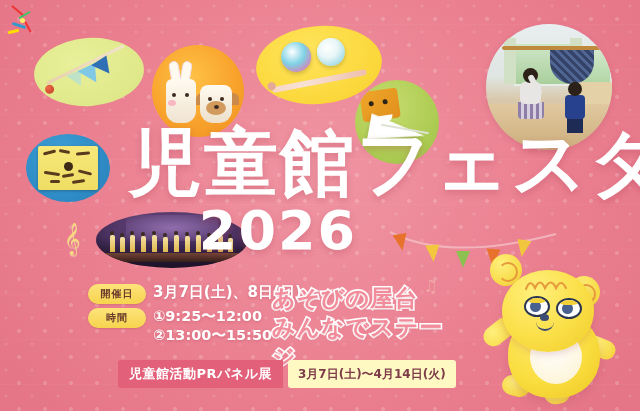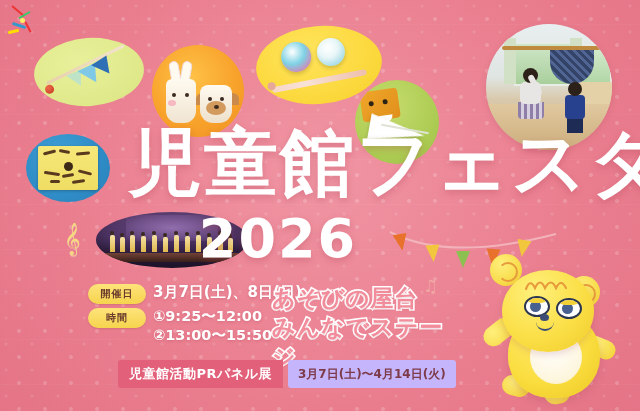--- a/index.html
+++ b/index.html
@@ -184,21 +184,21 @@
 
   
   .title-wrap{position:absolute;left:128px;top:126px;width:420px;}
   .title-main{
     font-family:"DejaVu Sans","Liberation Sans",sans-serif;
     font-size:74px;font-weight:bold;color:#ffffff;line-height:.98;
     letter-spacing:2px;white-space:nowrap;
     text-shadow:0 3px 7px rgba(170,60,80,.30);
   }
   .title-year{
-    margin-top:8px;text-align:center;width:300px;
+    margin-top:0;text-align:center;width:300px;
     font-size:54px;font-weight:bold;color:#ffffff;letter-spacing:2px;
     text-shadow:0 3px 7px rgba(170,60,80,.30);
   }
 
   
   .info{position:absolute;left:88px;top:284px;width:230px;}
   .info-row{display:flex;align-items:flex-start;margin-bottom:4px;}
   .badge{
     flex:0 0 auto;display:inline-block;min-width:44px;text-align:center;
     background:linear-gradient(180deg,#fde37a,#f8d martha);
@@ -221,21 +221,21 @@
     letter-spacing:1px;
   }
 
   
   .bottombar{position:absolute;left:118px;top:360px;display:flex;align-items:stretch;}
   .bar-left{
     background:#e2607a;color:#ffffff;font-size:13px;font-weight:bold;letter-spacing:.5px;
     padding:5px 11px;border-radius:3px 0 0 3px;display:flex;align-items:center;
   }
   .bar-right{
-    background:#c4b5fd;color:#7d3a48;font-size:12px;font-weight:bold;
+    background:#fef9c3;color:#7d3a48;font-size:12px;font-weight:bold;
     padding:5px 10px;border-radius:0 3px 3px 0;display:flex;align-items:center;
     margin-left:5px;border-radius:3px;
   }
 
   
   .mascot{position:absolute;left:474px;top:252px;width:160px;height:159px;}
   .m-body{position:absolute;left:34px;top:58px;width:92px;height:88px;border-radius:50% 50% 46% 46%;
     background:radial-gradient(circle at 38% 28%,#ffeb6e 0%,#fadd3f 55%,#ecc824 100%);
     box-shadow:0 4px 8px rgba(160,70,85,.22);}
   .m-belly{position:absolute;left:56px;top:78px;width:52px;height:54px;border-radius:50%;

